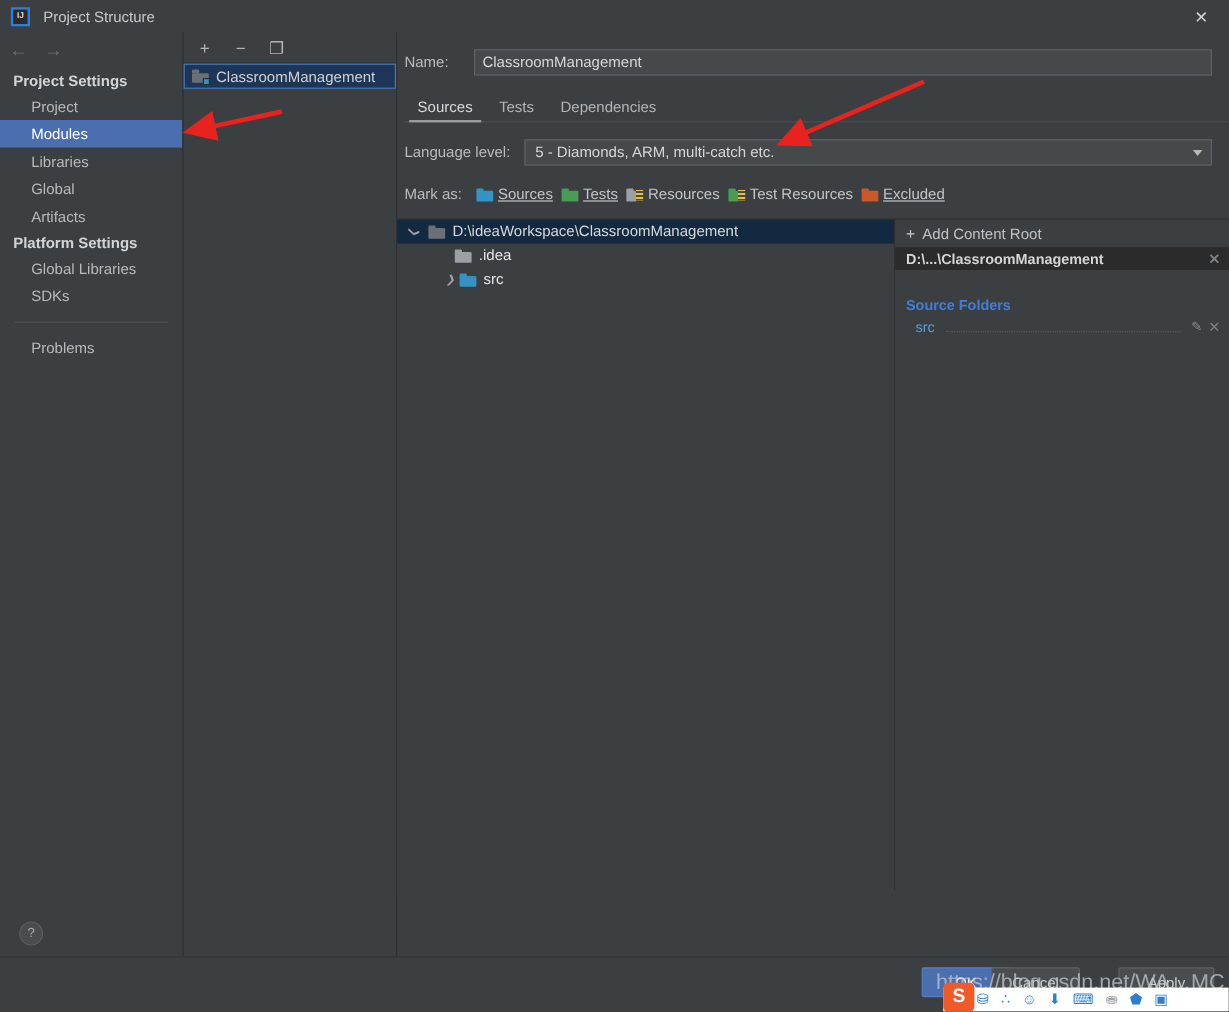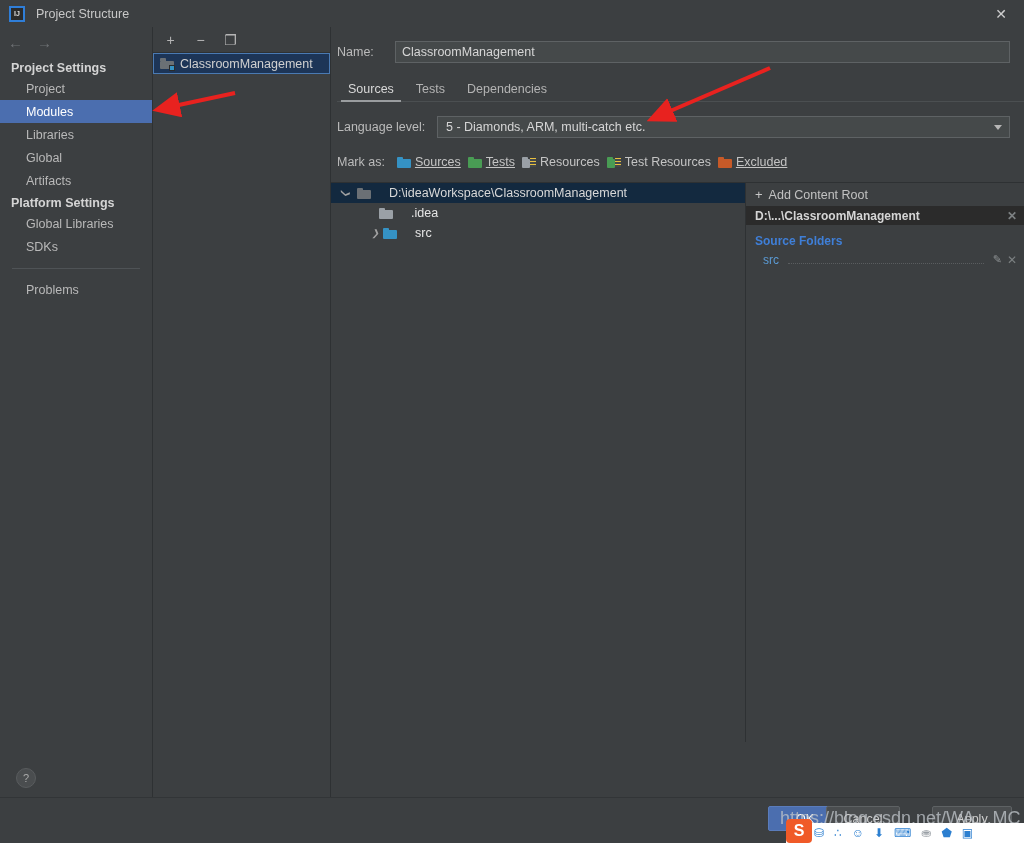--- a/index.html
+++ b/index.html
@@ -127,31 +127,31 @@
     position: absolute; left: 0; top: 155px; width: 694px; height: 560px;
     display: flex;
   }
   .tree-pane { width: 415px; background: #3c3f41; border-top: 1px solid #2e3133; border-right: 1px solid #2e3133; }
   .tree-row { height: 20px; display: flex; align-items: center; font-size: 12.5px; color: #e5e5e5; cursor: pointer; }
   .tree-row.selected { background: #13293f; color: #d8d8d8; }
   .tw { width: 22px; display: flex; align-items: center; justify-content: center; color: #a2a2a2; font-size: 9px; }
   .tw .chev { display: inline-block; transform-origin: center; }
   .chev-right::before { content: "\276F"; font-size: 9px; }
   .chev-down::before { content: "\276F"; font-size: 9px; display: inline-block; transform: rotate(90deg); }
-  .tree-label { margin-left: 18px; }
+  .tree-label { margin-left: 6px; }
 
   .side-pane { flex: 1; background: #3c3f41; border-top: 1px solid #2e3133; }
   .add-root { height: 23px; display: flex; align-items: center; gap: 6px; padding-left: 9px; font-size: 12.5px; color: #c2c2c2; cursor: pointer; }
   .plus-g { color: #c8c8c8; font-size: 13px; line-height: 1; }
   .root-header {
     height: 19px; background: #2b2b2b; display: flex; align-items: center; justify-content: space-between;
     padding: 0 8px 0 9px; font-size: 12px; font-weight: bold; color: #d5d5d5;
   }
   .x-ic { color: #7c8082; font-size: 12px; cursor: pointer; line-height: 1; }
-  .src-title { padding: 9px 0 2px 9px; font-size: 12px; font-weight: bold; color: #3f7fd8; }
+  .src-title { padding: 22px 0 2px 9px; font-size: 12px; font-weight: bold; color: #3f7fd8; }
   .src-row { display: flex; align-items: center; height: 19px; padding: 0 8px 0 17px; gap: 5px; }
   .src-name { color: #5b9bd5; font-size: 12px; }
   .dots { flex: 1; border-bottom: 1px dotted #5a5d5f; height: 9px; margin: 0 4px; }
   .pencil { color: #8b8f91; font-size: 11px; cursor: pointer; }
 
   
   .bottombar {
     position: absolute; left: 0; top: 797px; width: 1024px; height: 46px;
     background: #3c3f41; border-top: 1px solid #323537;
   }

